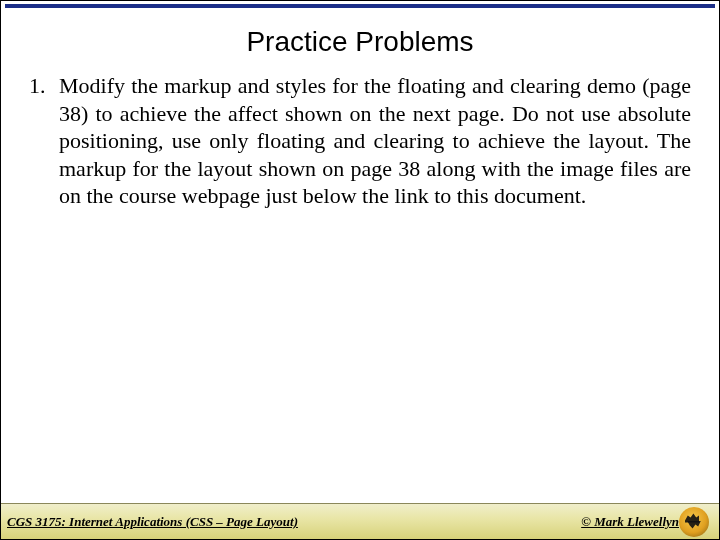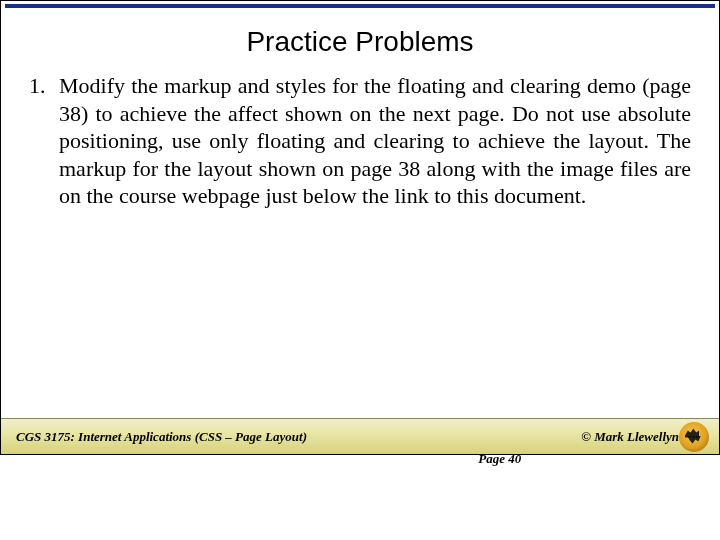--- a/index.html
+++ b/index.html
@@ -1,19 +1,19 @@
 <!DOCTYPE html>
 <html><head>
 <meta charset="utf-8">
 <style>
   * { margin: 0; padding: 0; box-sizing: border-box; }
   html, body { width: 720px; height: 540px; overflow: hidden; font-family: "Times New Roman", Times, serif; background: #fff; }
   .slide {
     width: 720px;
-    height: 455px;
+    height: 540px;
     border: 1px solid #000;
     position: relative;
     display: flex;
     flex-direction: column;
   }
   .top-rule {
     height: 4px;
     background: #1b2e88;
     margin: 3px 4px 0 4px;
   }
@@ -42,26 +42,27 @@
   }
   .item .body {
     flex: 1;
   }
   .footer {
     display: flex;
     align-items: center;
     height: 36px;
     background: linear-gradient(#f0eecb 0%, #e9e6a8 40%, #d7d27a 100%);
     border-top: 1px solid #8a875a;
-    padding: 0 10px 0 15px;
+    padding: 0 10px 0 6px;
     font-style: italic;
     font-weight: bold;
     font-size: 13px;
     color: #000;
     gap: 0;
+    text-decoration: underline;
   }
   .footer .left { flex: 0 0 auto; }
   .footer .spacer1 { flex: 1; }
   .footer .mid { flex: 0 0 auto; margin-top: 44px; }
   .footer .spacer2 { flex: 0 0 60px; }
   .footer .right { flex: 0 0 auto; text-align: center; }
   .footer .logo {
     margin-left: auto;
     display: flex;
     align-items: center;

